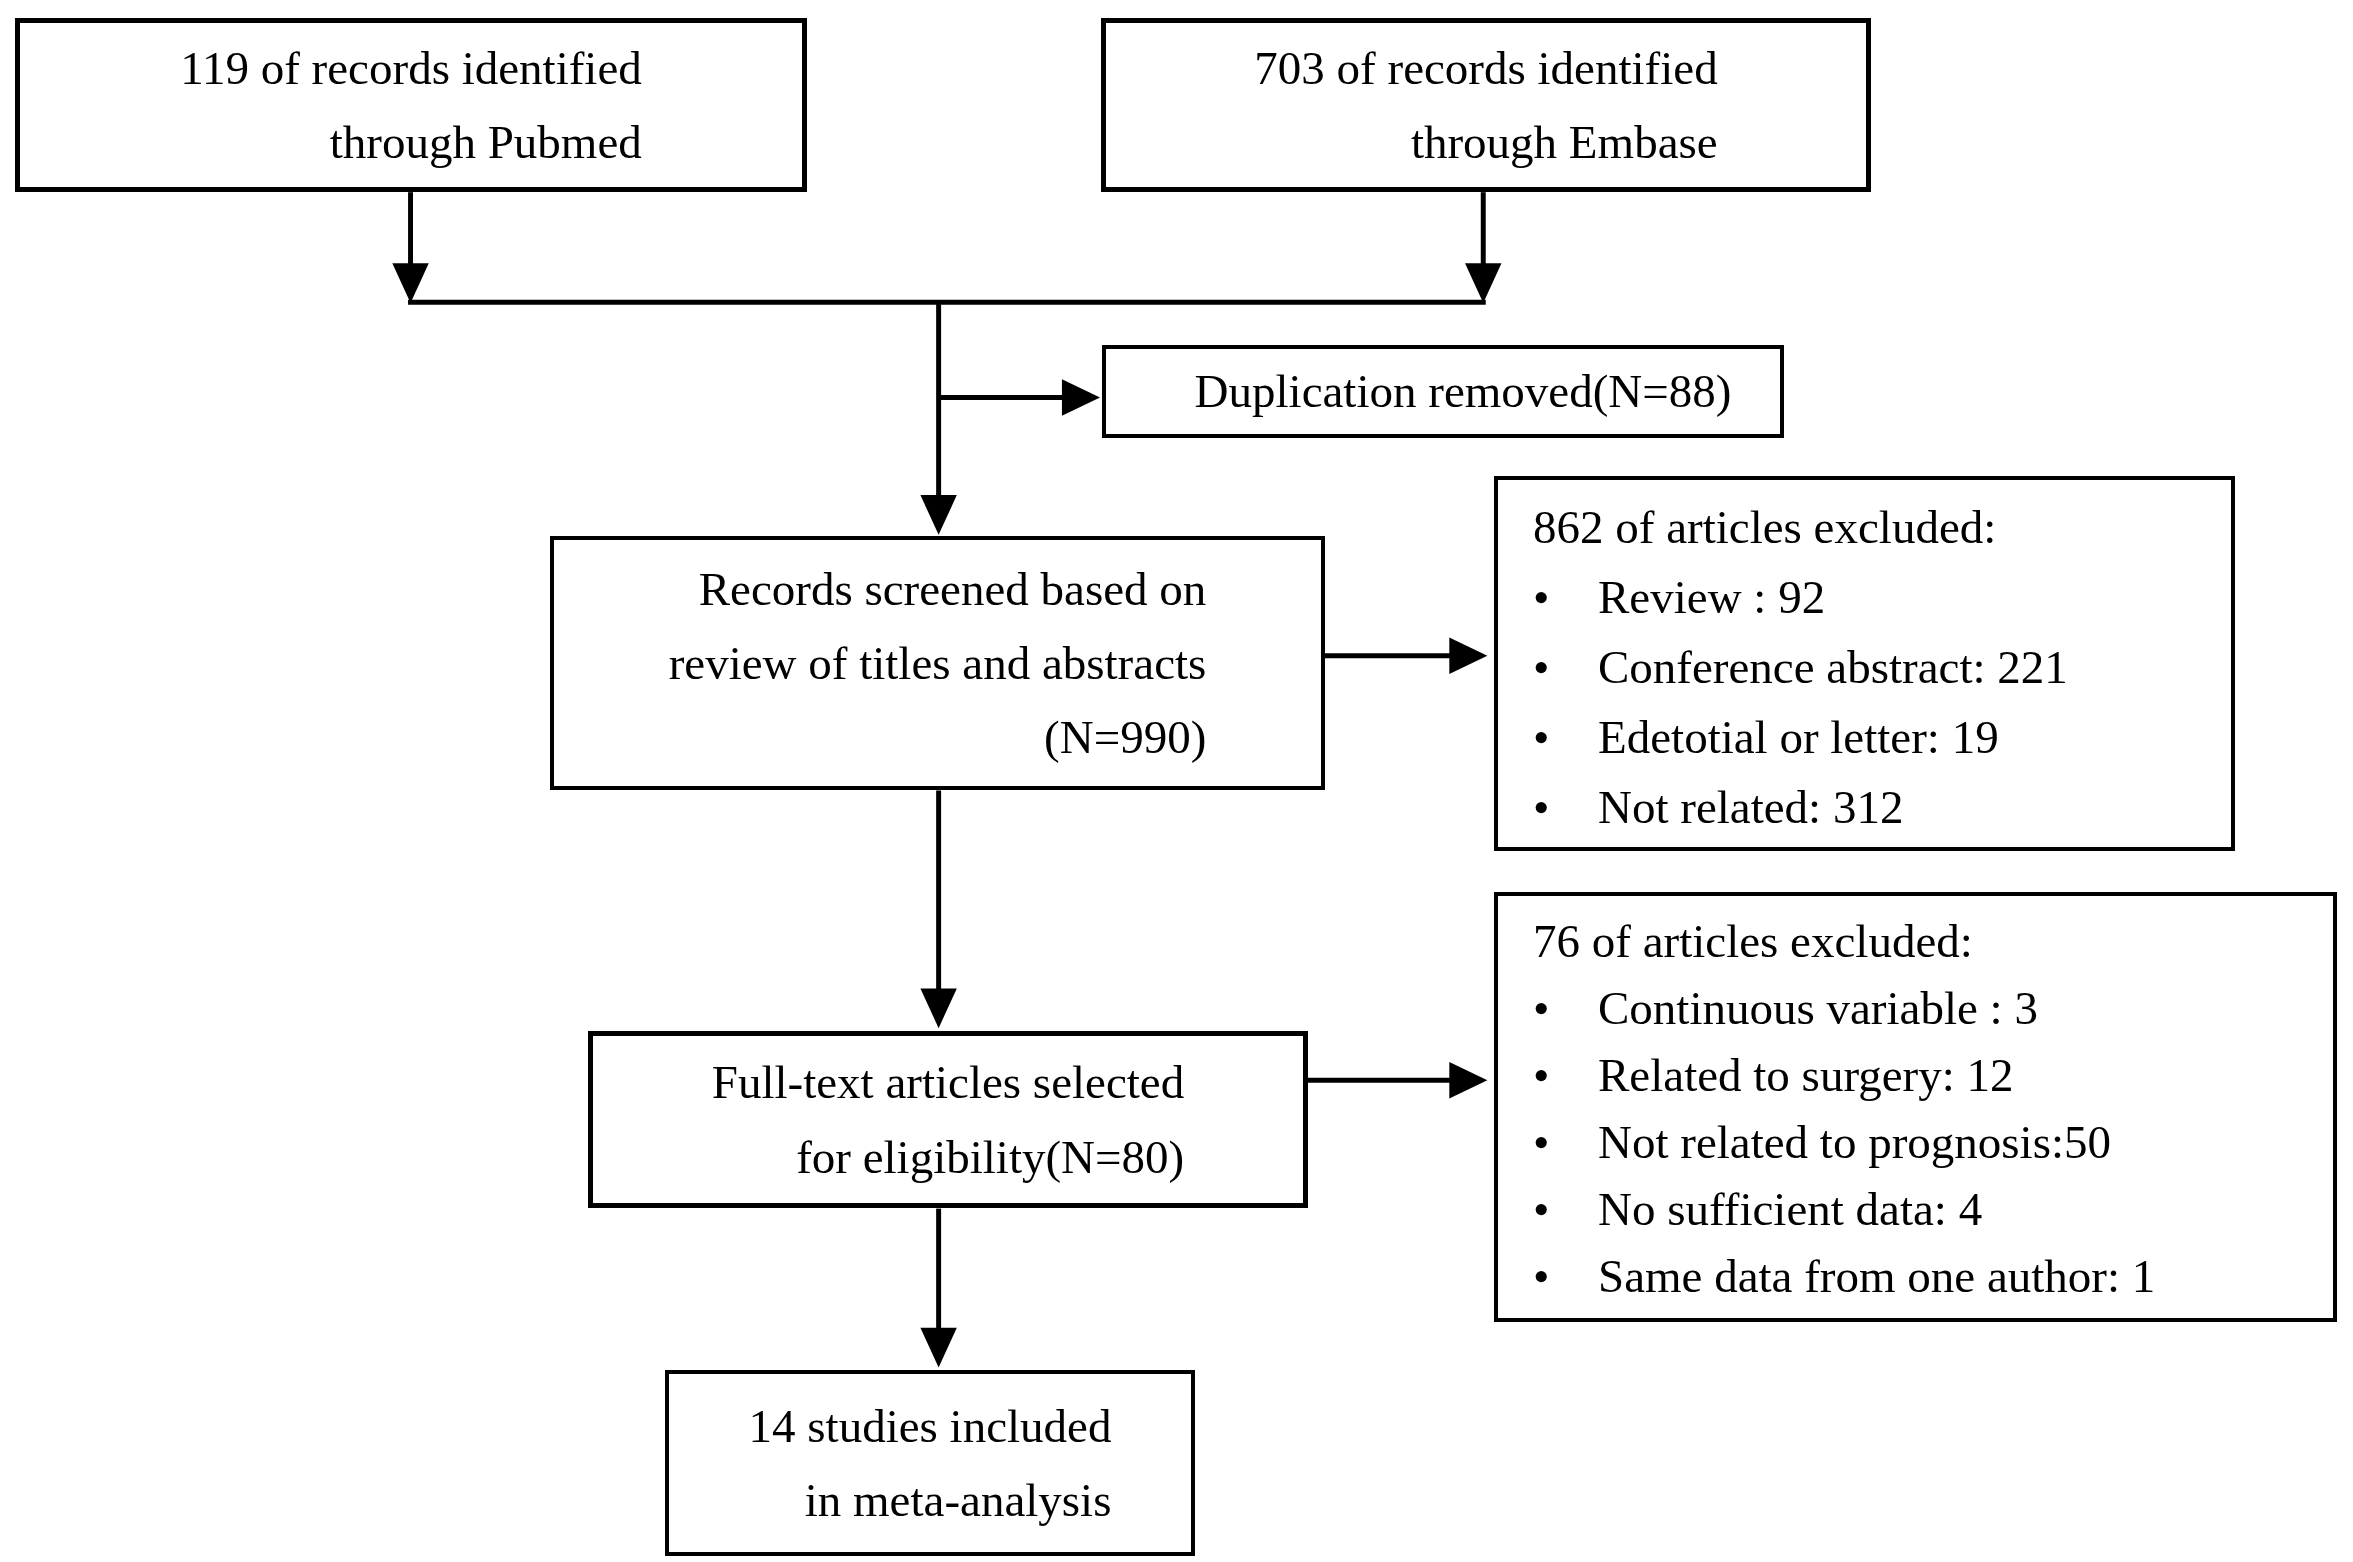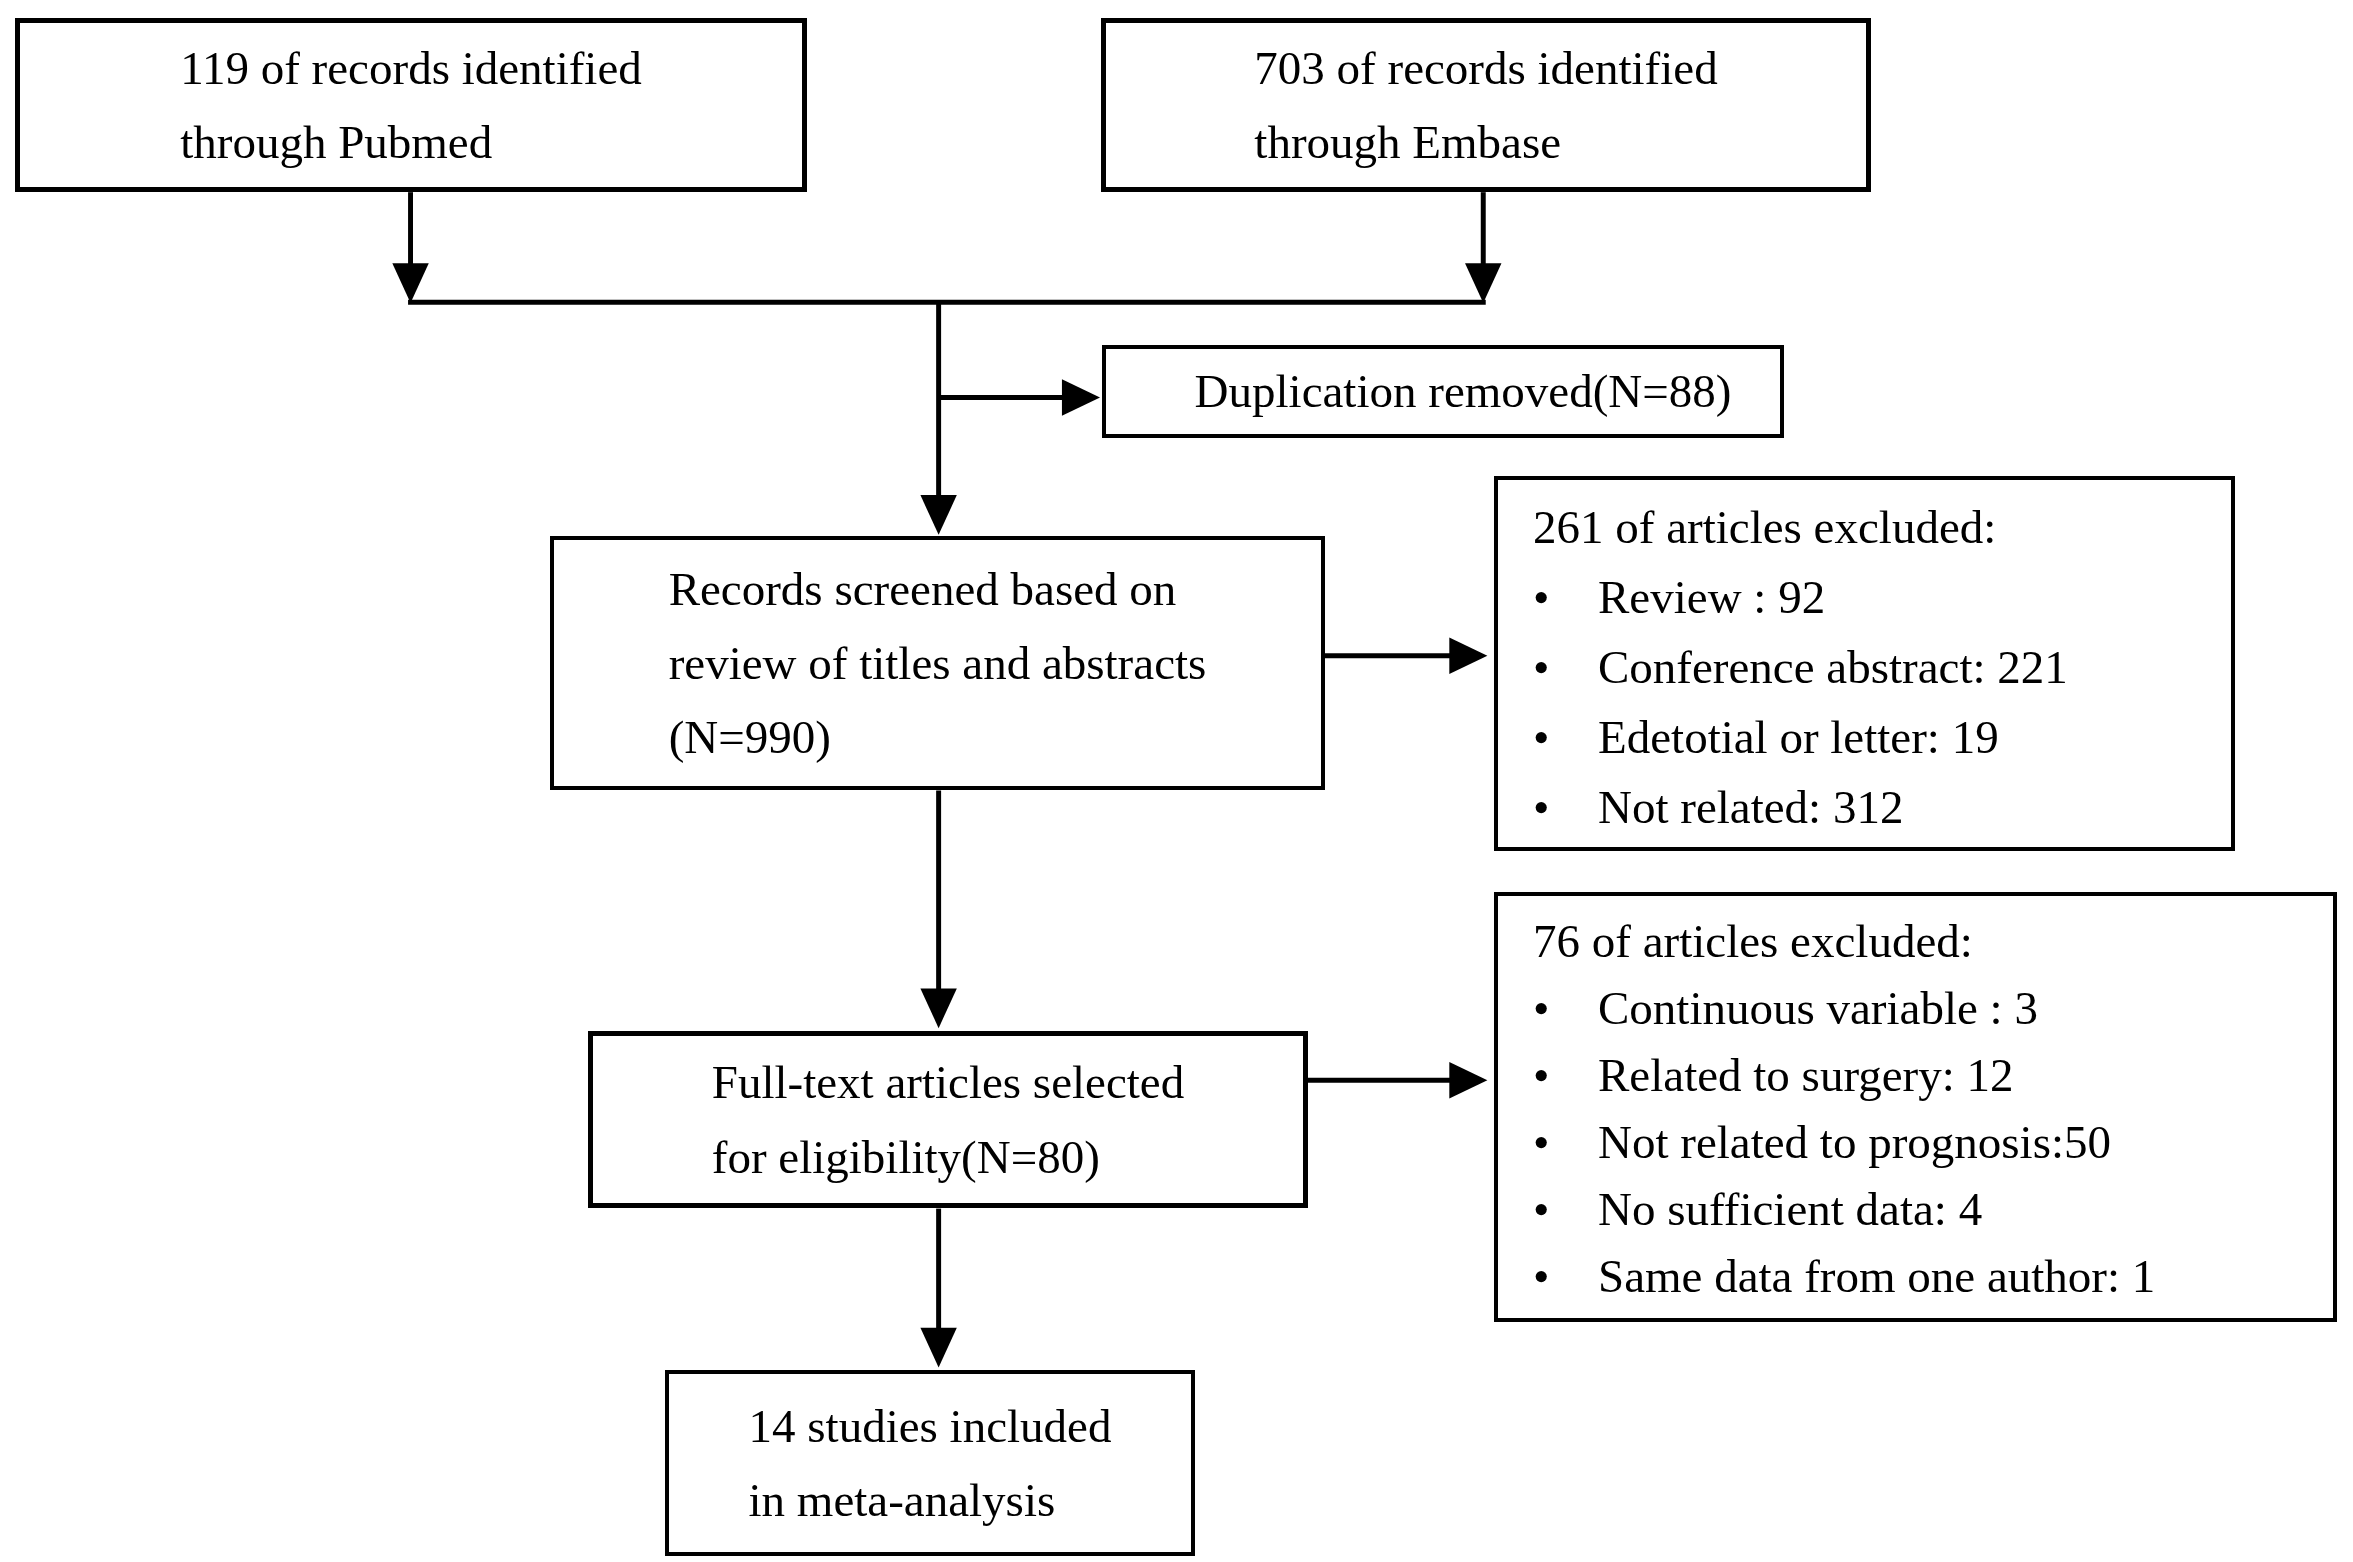--- a/index.html
+++ b/index.html
@@ -27,21 +27,21 @@
   .box {
     position: absolute;
     box-sizing: border-box;
     border: 4.1px solid #000000;
     background: #ffffff;
   }
   .center {
     display: flex;
     align-items: center;
     justify-content: center;
-    text-align: left;
+    text-align: right;
   }
   .label {
     white-space: pre-line;
     font-size: 47px;
     line-height: 1.58;
   }
   
   #box-pubmed      { left: 15px;   top: 18px;   width: 792px;  height: 174px; border-width: 5px; }
   #box-embase      { left: 1101px; top: 18px;   width: 770px;  height: 174px; border-width: 5px; }
   #box-duplication { left: 1102px; top: 345px;  width: 682px;  height: 93px; padding-left: 40px; }
@@ -120,21 +120,21 @@
     <div class="label">Duplication removed(N=88)</div>
   </div>
 
   <div id="box-screened" class="box center">
     <div class="label">Records screened based on
 review of titles and abstracts
 (N=990)</div>
   </div>
 
   <div id="box-excluded644" class="box list">
-    <div class="title">261 of articles excluded:</div>
+    <div class="title">862 of articles excluded:</div>
     <ul>
       <li>
         <span class="bullet">•</span>
         <span>Review : 92</span>
       </li>
       <li>
         <span class="bullet">•</span>
         <span>Conference abstract: 221</span>
       </li>
       <li>

